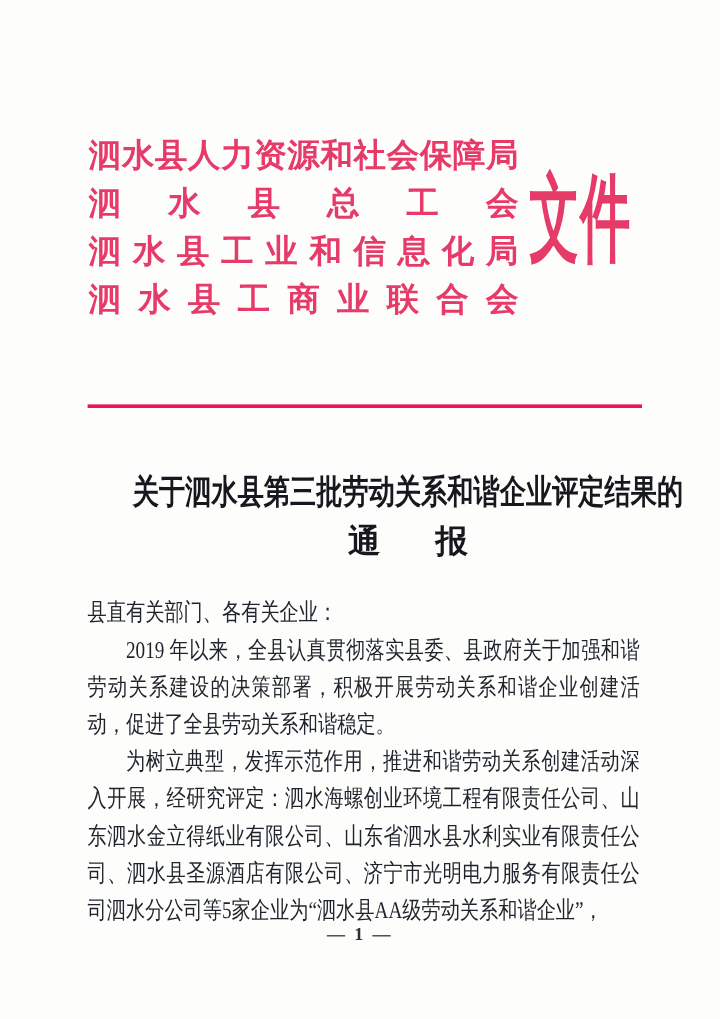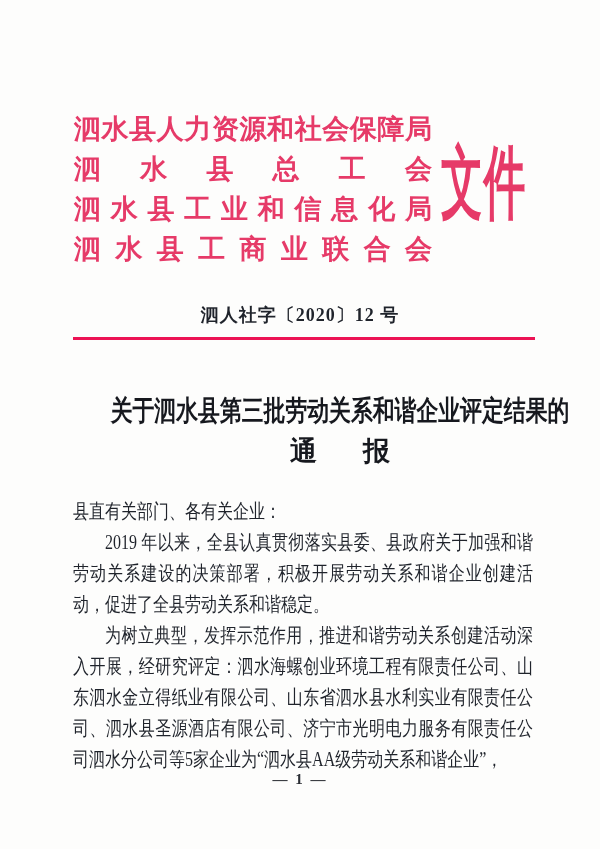--- a/index.html
+++ b/index.html
@@ -134,21 +134,20 @@
           <span>商</span>
           <span>业</span>
           <span>联</span>
           <span>合</span>
           <span>会</span>
         </div>
     </div>
     <div class="doc-type">文件</div>
   </header>
 
-  <div class="doc-number">泗人社字〔2020〕12 号</div>
 
   <div class="red-rule"></div>
 
   <h1 class="title-block" style="margin:0;font-weight:normal;padding-left:40px;">
     <span class="title-line1">关于泗水县第三批劳动关系和谐企业评定结果的</span>
     <span class="title-line2">
         <span>通</span>
         <span>报</span>
       </span>
   </h1>

